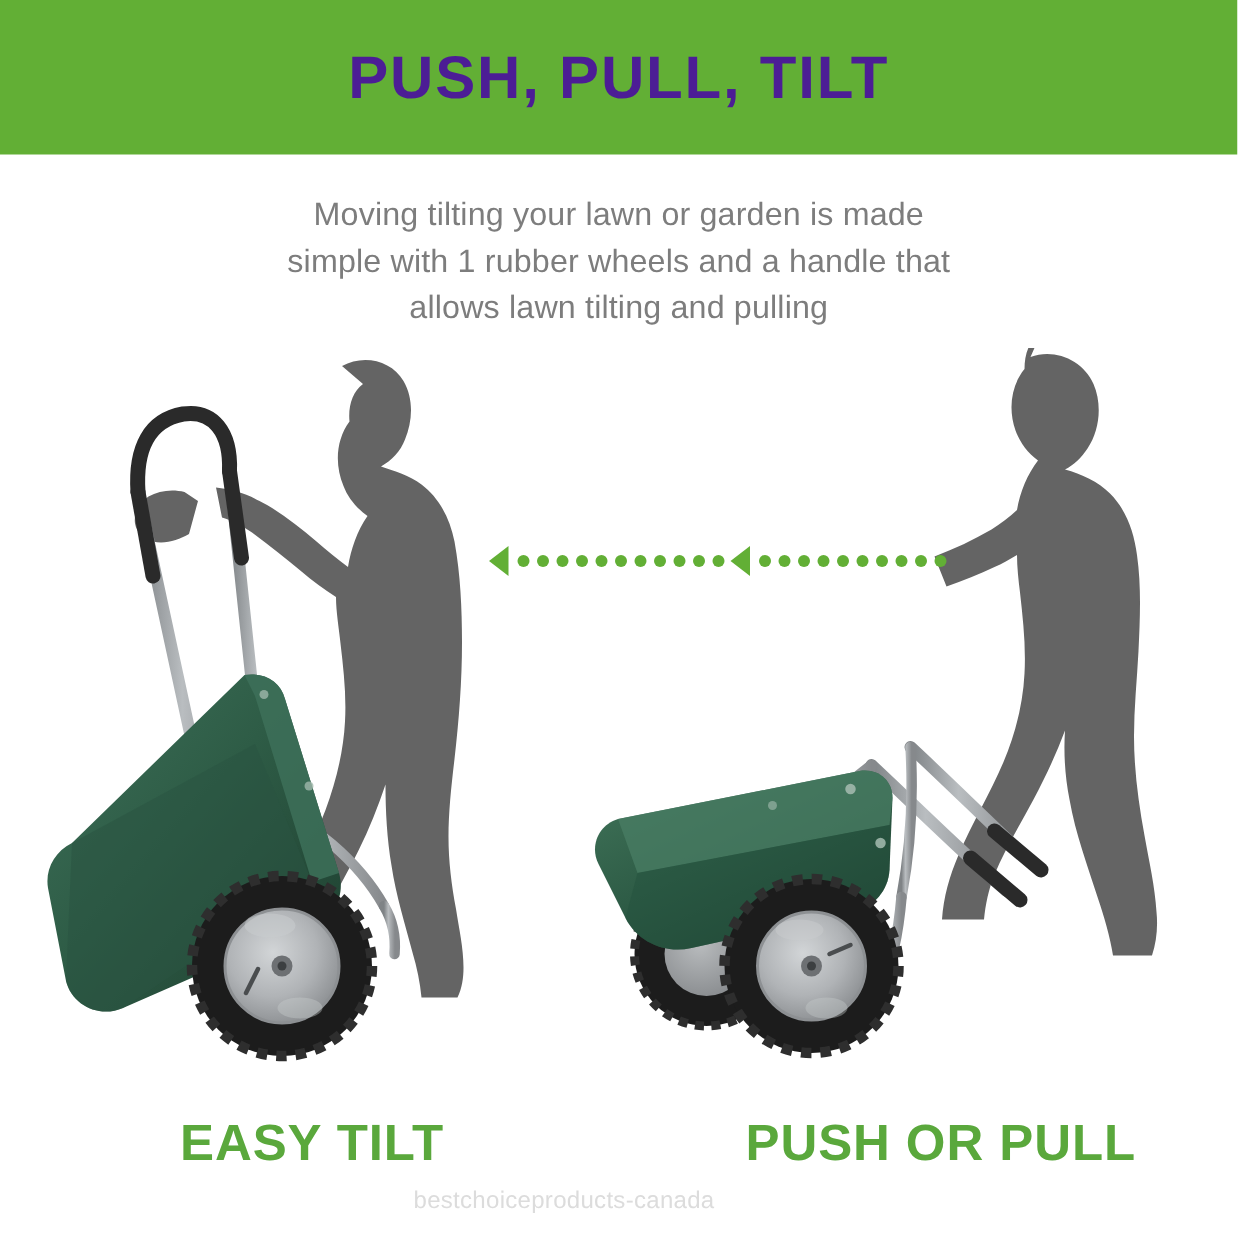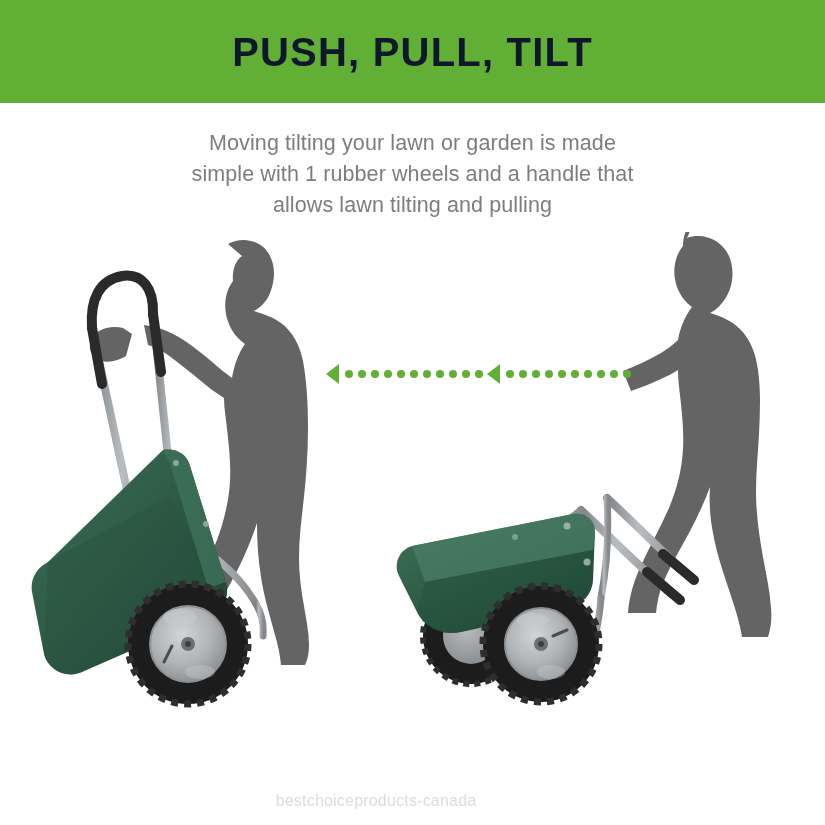--- a/index.html
+++ b/index.html
@@ -26,21 +26,21 @@
     left: 0;
     top: 0;
     width: 825px;
     height: 103px;
     background: #62af35;
     display: flex;
     align-items: center;
     justify-content: center;
   }
   .header-title {
-    color: #0f172a;
+    color: #4c1d95;
     font-size: 40px;
     font-weight: bold;
     letter-spacing: 1.2px;
     line-height: 1;
     margin: 0;
     padding: 0 10px;
     text-align: center;
     white-space: nowrap;
   }
 
@@ -385,16 +385,20 @@
         <circle cx="237" cy="12" r="4"></circle>
         <circle cx="250" cy="12" r="4"></circle>
         <circle cx="263" cy="12" r="4"></circle>
         <circle cx="276" cy="12" r="4"></circle>
         <circle cx="289" cy="12" r="4"></circle>
         <circle cx="302" cy="12" r="4"></circle>
       </g>
     </svg>
   </div>
 
+  <div class="captions">
+    <div class="caption caption-left">EASY TILT</div>
+    <div class="caption caption-right">PUSH OR PULL</div>
+  </div>
 
   <div class="watermark">bestchoiceproducts-canada</div>
 
 </div>
 
 </body></html>

